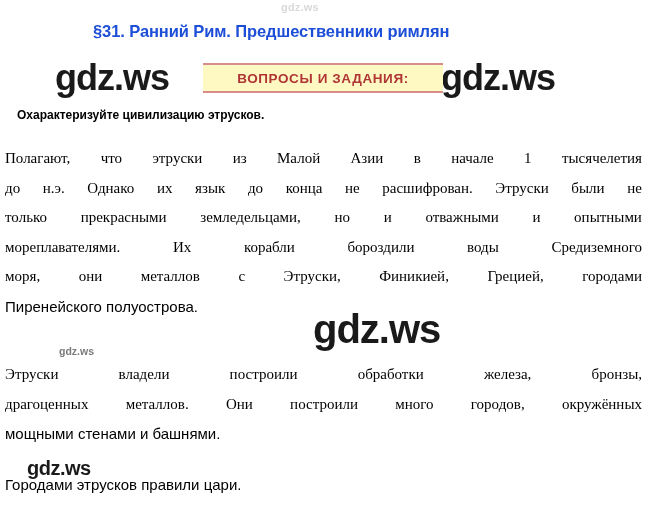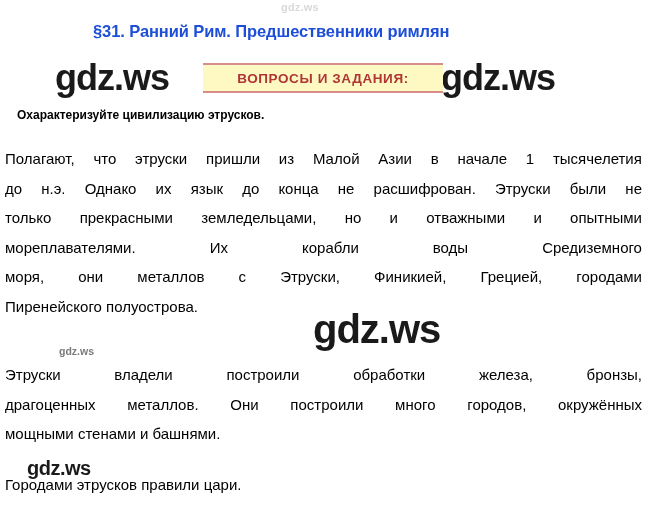--- a/index.html
+++ b/index.html
@@ -127,21 +127,21 @@
 
   
   .line {
     display: block;
     white-space: nowrap;
   }
   .line.j {
     display: flex;
     justify-content: space-between;
   }
-  .line.j > span { display: inline-block; }
+  .line.j > span { display: inline-block; font-family: Liberation Serif, serif; }
 </style>
 </head>
 <body>
 
 <div class="page">
 
   <div class="wm-top">gdz.ws</div>
 
   <div class="heading">§31. Ранний Рим. Предшественники римлян</div>
 
@@ -152,21 +152,20 @@
     <span>ВОПРОСЫ И ЗАДАНИЯ:</span>
   </div>
 
   <div class="question">Охарактеризуйте цивилизацию этрусков.</div>
 
   <div class="para para-1">
     <span class="line j">
         <span>Полагают,</span>
         <span>что</span>
         <span>этруски</span>
-        <span>пришли</span>
         <span>из</span>
         <span>Малой</span>
         <span>Азии</span>
         <span>в</span>
         <span>начале</span>
         <span>1</span>
         <span>тысячелетия</span>
       </span>
     <span class="line j">
         <span>до</span>
@@ -189,20 +188,21 @@
         <span>но</span>
         <span>и</span>
         <span>отважными</span>
         <span>и</span>
         <span>опытными</span>
       </span>
     <span class="line j">
         <span>мореплавателями.</span>
         <span>Их</span>
         <span>корабли</span>
+        <span>бороздили</span>
         <span>воды</span>
         <span>Средиземного</span>
       </span>
     <span class="line j">
         <span>моря,</span>
         <span>они</span>
         <span>металлов</span>
         <span>с</span>
         <span>Этруски,</span>
         <span>Финикией,</span>

